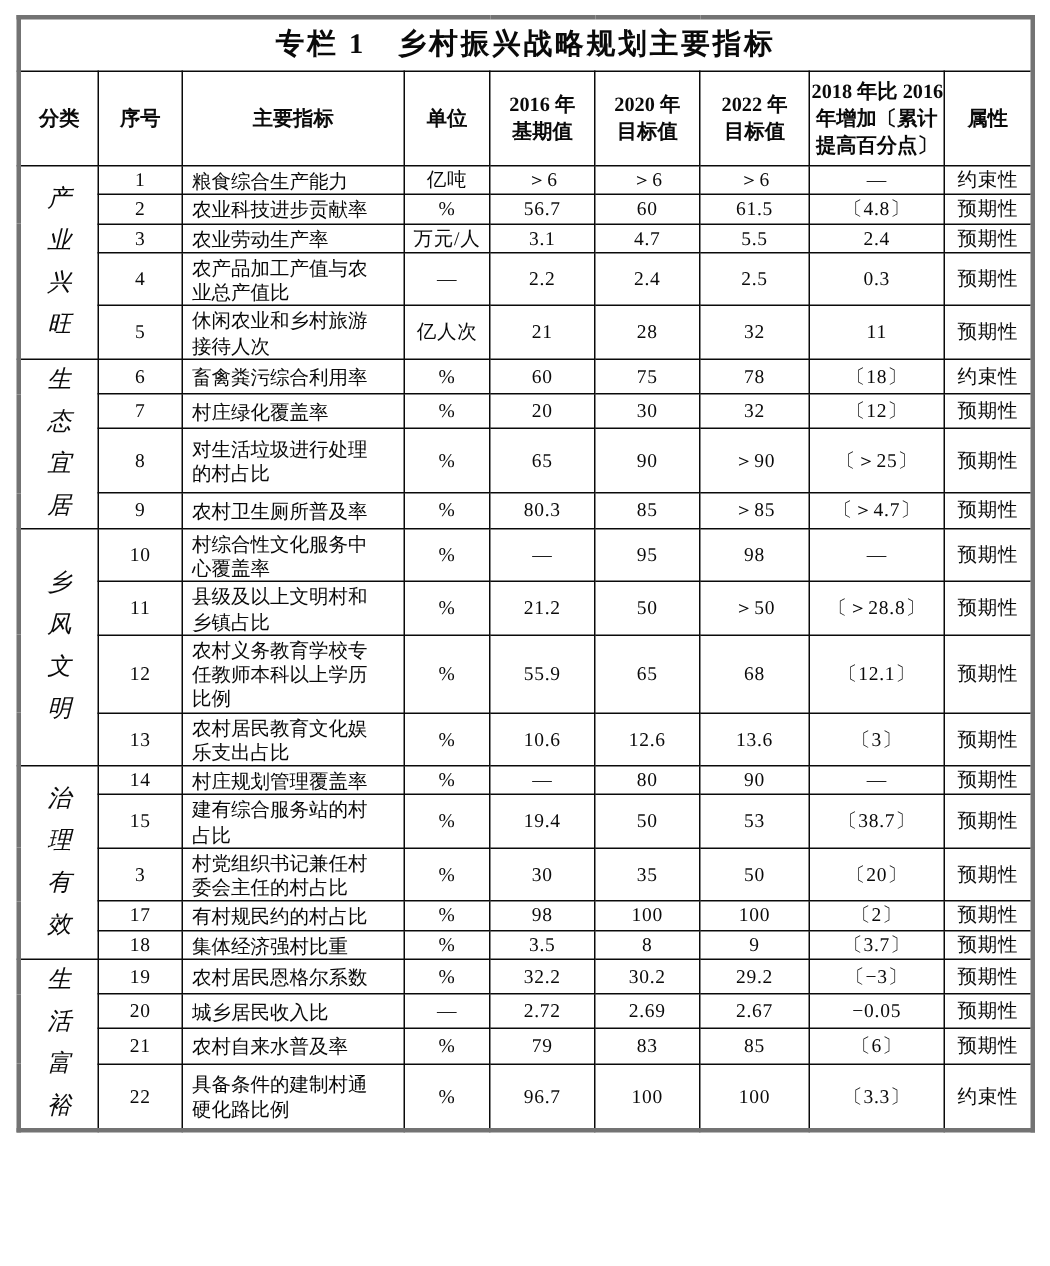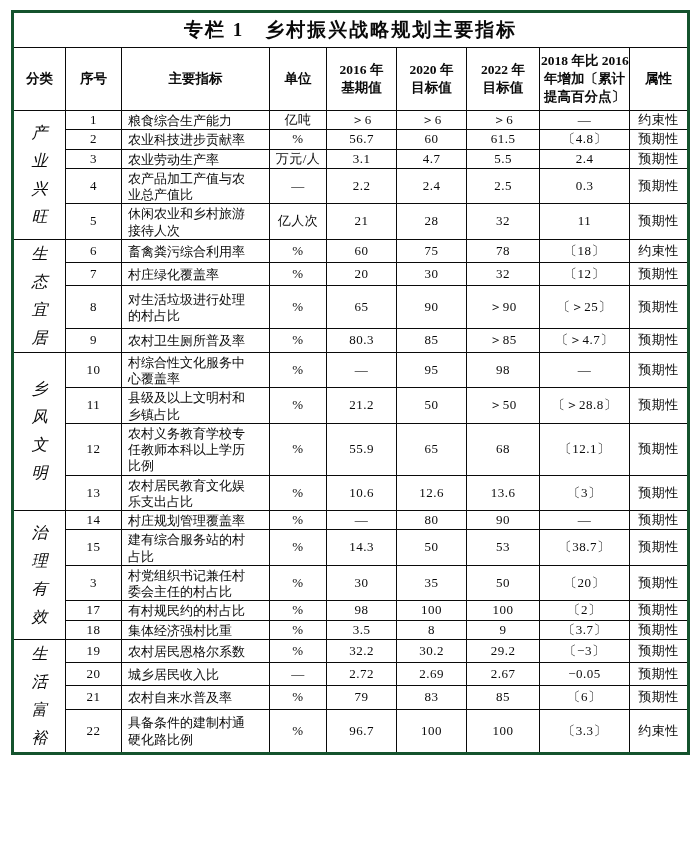--- a/index.html
+++ b/index.html
@@ -1,19 +1,19 @@
 <!DOCTYPE html>
 <html><head>
 <meta charset="utf-8">
 <style>
   html,body{margin:0;padding:0;background:#f4f4f2;}
   .page{position:relative;width:700px;height:844px;background:#ffffff;overflow:hidden;
         font-family:"Liberation Serif","DejaVu Serif",serif;color:#0a0a0a;}
   table.tbl{position:absolute;left:11px;top:10px;width:676px;border-collapse:collapse;
-        table-layout:fixed;border:3px solid #14532d;font-size:13px;line-height:1.25;font-weight:500;}
+        table-layout:fixed;border:3px solid #737373;font-size:13px;line-height:1.25;font-weight:500;}
   .tbl td{border:1px solid #0a0a0a;padding:1px 3px;text-align:center;vertical-align:middle;overflow:hidden;}
   td.title-cell{height:30px;font-size:19px;font-weight:bold;letter-spacing:2px;padding:2px;}
   tr.hdr td{height:58px;font-weight:bold;font-size:13.5px;padding:2px 1px;}
   tr.hdr .hline{white-space:nowrap;line-height:1.35;}
   td.inc-h{font-size:12.5px;}
   td.cat-cell{padding:0;}
   .catv{display:inline-block;width:1em;word-break:break-all;line-height:1.75;font-size:16px;font-weight:500;font-style:italic;}
   td.ind-cell{text-align:left;padding:2px 15px 0 6px;}
   td.num-cell,td.unit-cell,td.no-cell,td.attr-cell{letter-spacing:0.5px;}
   .notes{position:absolute;left:22px;top:738px;width:660px;font-size:20px;font-weight:bold;
@@ -213,21 +213,21 @@
       <td class="num-cell">—</td>
       <td class="num-cell">80</td>
       <td class="num-cell">90</td>
       <td class="num-cell">—</td>
       <td class="attr-cell">预期性</td>
     </tr>
     <tr>
       <td class="no-cell">15</td>
       <td class="ind-cell">建有综合服务站的村占比</td>
       <td class="unit-cell">%</td>
-      <td class="num-cell">14.3</td>
+      <td class="num-cell">19.4</td>
       <td class="num-cell">50</td>
       <td class="num-cell">53</td>
       <td class="num-cell">〔38.7〕</td>
       <td class="attr-cell">预期性</td>
     </tr>
     <tr>
       <td class="no-cell">3</td>
       <td class="ind-cell">村党组织书记兼任村委会主任的村占比</td>
       <td class="unit-cell">%</td>
       <td class="num-cell">30</td>

